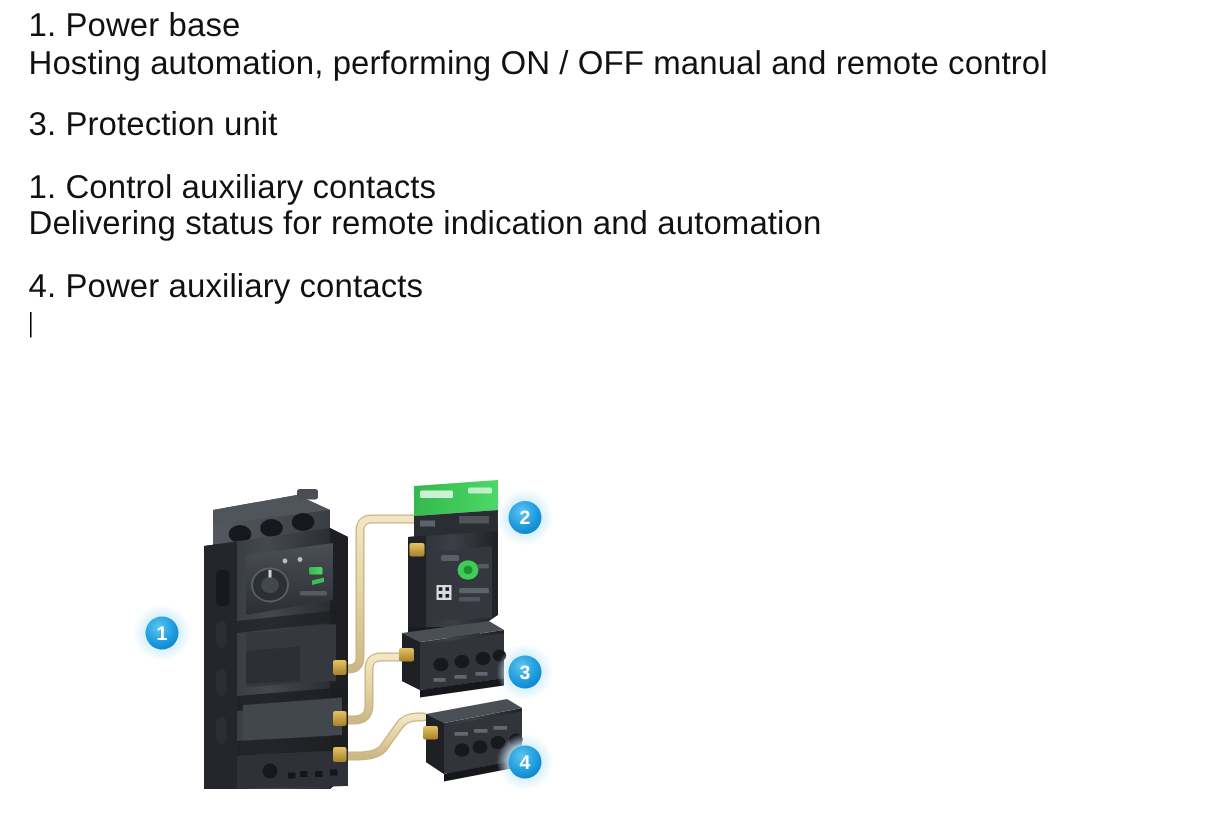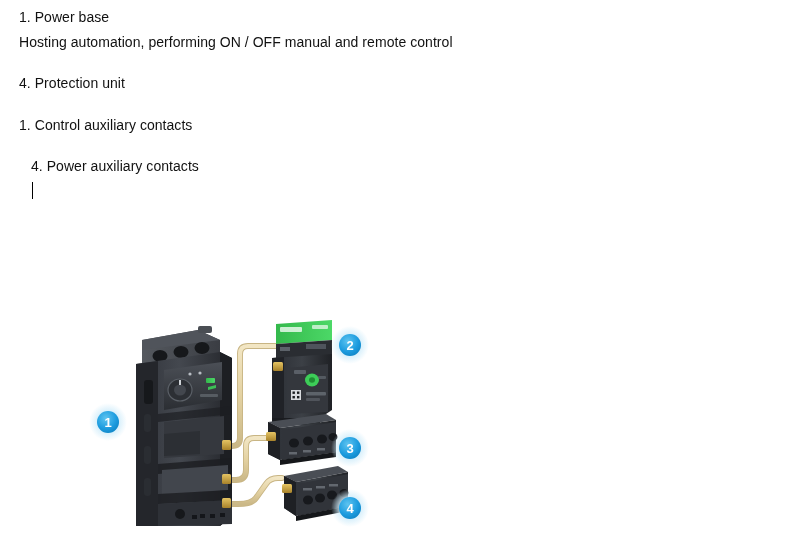--- a/index.html
+++ b/index.html
@@ -20,23 +20,23 @@
   
   #text-block {
     position: absolute;
     left: 19px;
     top: 5px;
     width: 790px;
   }
   .para {
     margin: 0 0 17px 0;
   }
-  .para:last-child { margin-bottom: 0; margin-left: 12px; }
+  .para:last-child { margin-bottom: 0; }
   .line {
-    font-size: 14px;
+    font-size: 22px;
     line-height: 24.5px;
     letter-spacing: 0.05px;
     white-space: pre-wrap;
     color: #111111;
   }
   .line.heading { }
   .caret {
     display: inline-block;
     width: 1px;
     height: 17px;
@@ -59,25 +59,26 @@
 <body>
 
 <div id="text-block">
 
   <div class="para">
     <div class="line heading">1. Power base</div>
     <div class="line">Hosting automation, performing ON / OFF manual and remote control</div>
   </div>
 
   <div class="para">
-    <div class="line heading">4. Protection unit</div>
+    <div class="line heading">3. Protection unit</div>
   </div>
 
   <div class="para">
     <div class="line heading">1. Control auxiliary contacts</div>
+    <div class="line">Delivering status for remote indication and automation</div>
   </div>
 
   <div class="para">
     <div class="line heading">4. Power auxiliary contacts</div>
     <div class="line"><span class="caret"></span></div>
   </div>
 
 </div>
 
 <div id="diagram">

